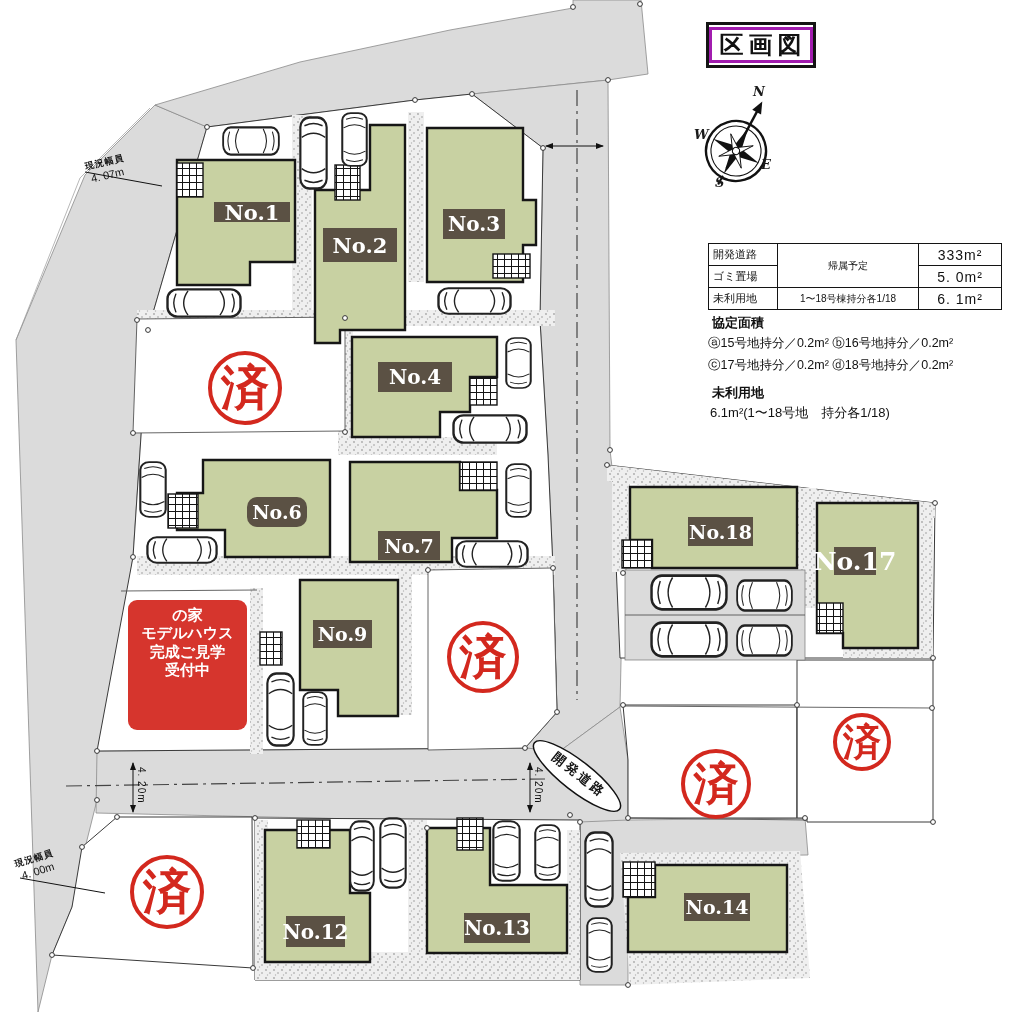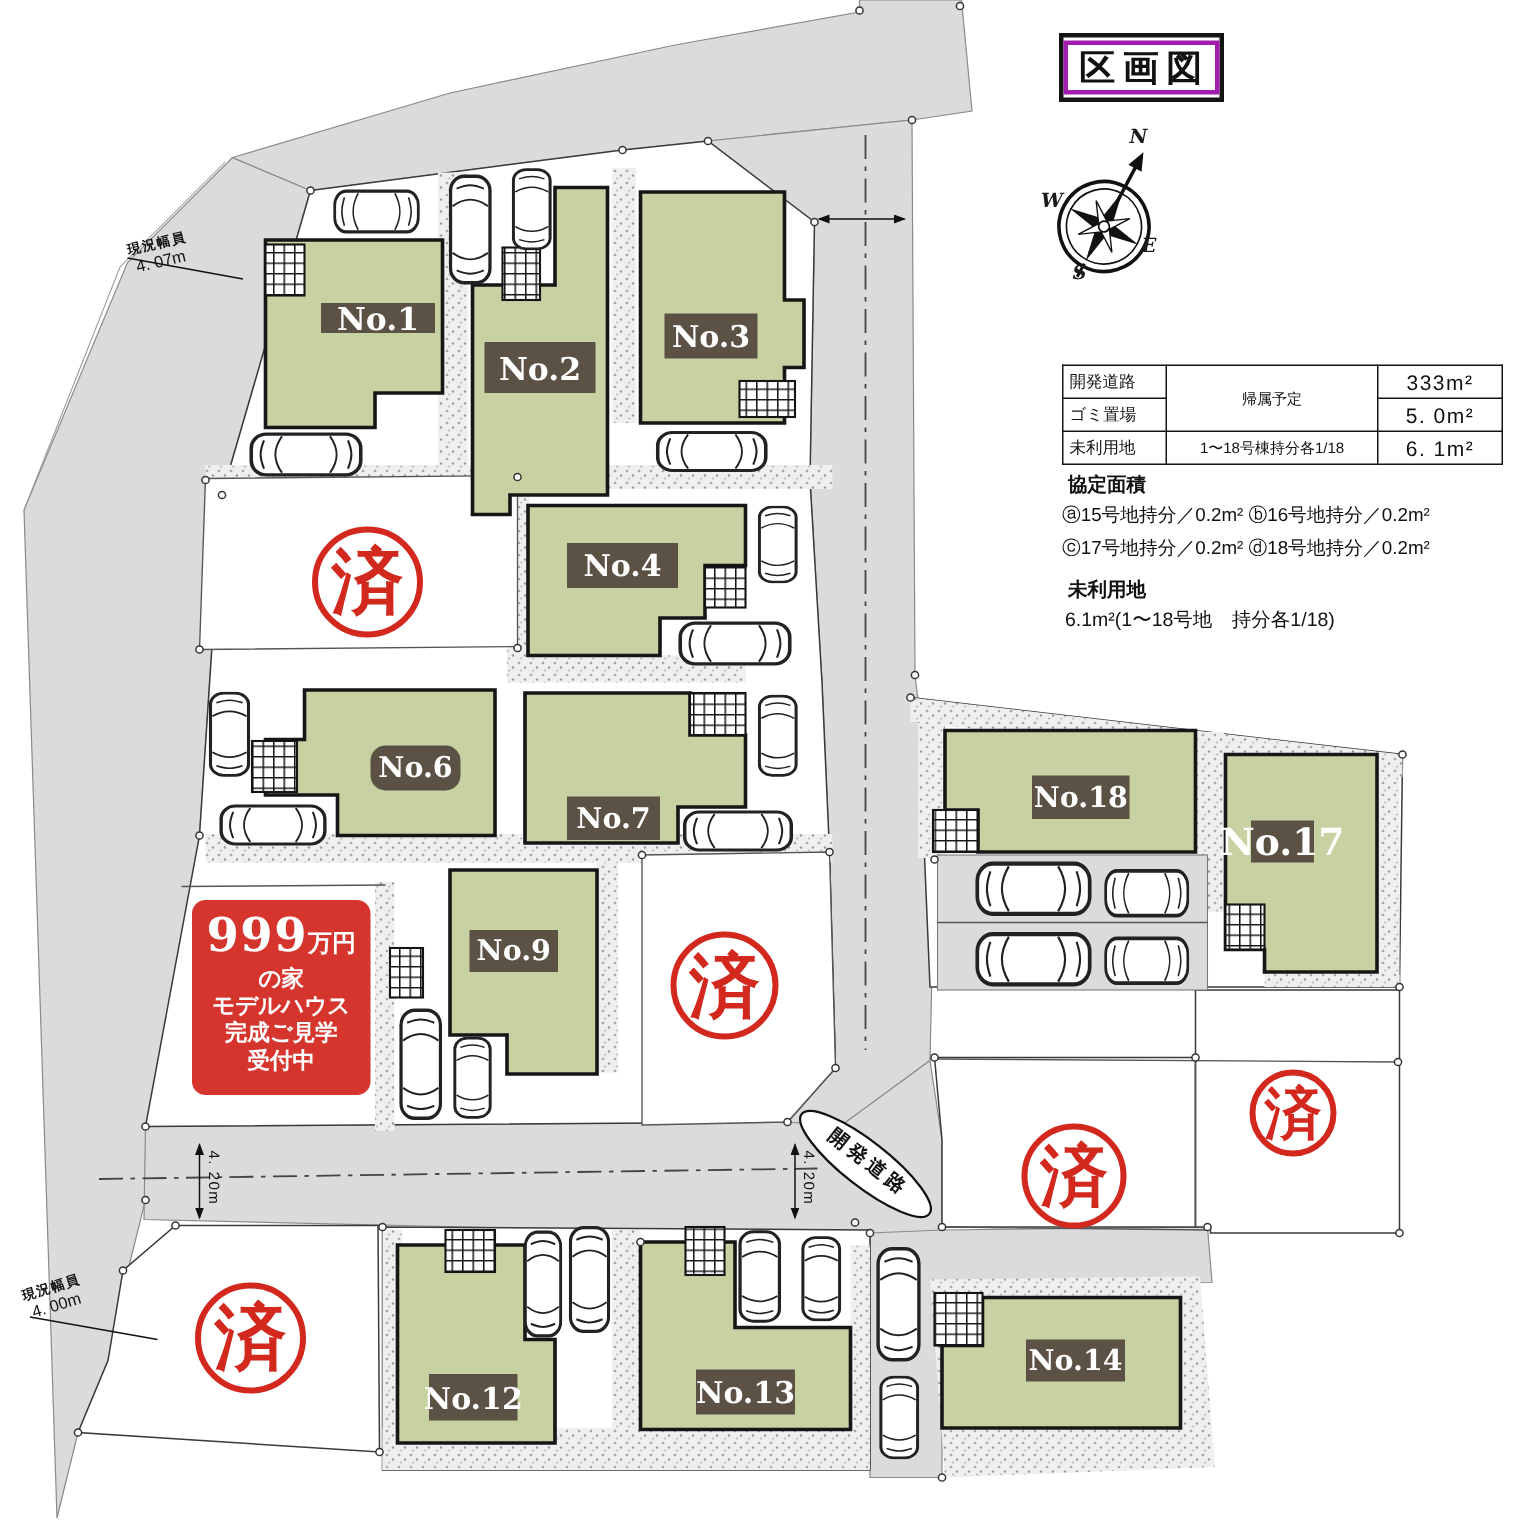--- a/index.html
+++ b/index.html
@@ -305,21 +305,20 @@
 <div class="lot-label" style="left:834px;top:547px;width:42px;height:28px;font-size:25px;">No.17</div>
 <div class="lot-label" style="left:688px;top:517px;width:65px;height:29px;font-size:19px;">No.18</div>
 
 <div class="stamp" style="left:208px;top:351px;width:74px;height:74px;font-size:48px;">済</div>
 <div class="stamp" style="left:447px;top:621px;width:72px;height:72px;font-size:47px;">済</div>
 <div class="stamp" style="left:130px;top:855px;width:74px;height:74px;font-size:48px;">済</div>
 <div class="stamp" style="left:681px;top:749px;width:70px;height:70px;font-size:45px;">済</div>
 <div class="stamp" style="left:833px;top:713px;width:58px;height:58px;font-size:38px;">済</div>
 
 <div class="promo">
-  <div><span class="big">999</span><span class="unit">万円</span></div>
   <div class="l">の家</div>
   <div class="l">モデルハウス</div>
   <div class="l">完成ご見学</div>
   <div class="l">受付中</div>
 </div>
 
 <div class="roadlab" style="left:527px;top:766px;transform:rotate(38deg);">開発道路</div>
 
 <div class="genko" style="left:86px;top:156px;transform:rotate(-13deg);">
   <div class="t">現況幅員</div>

